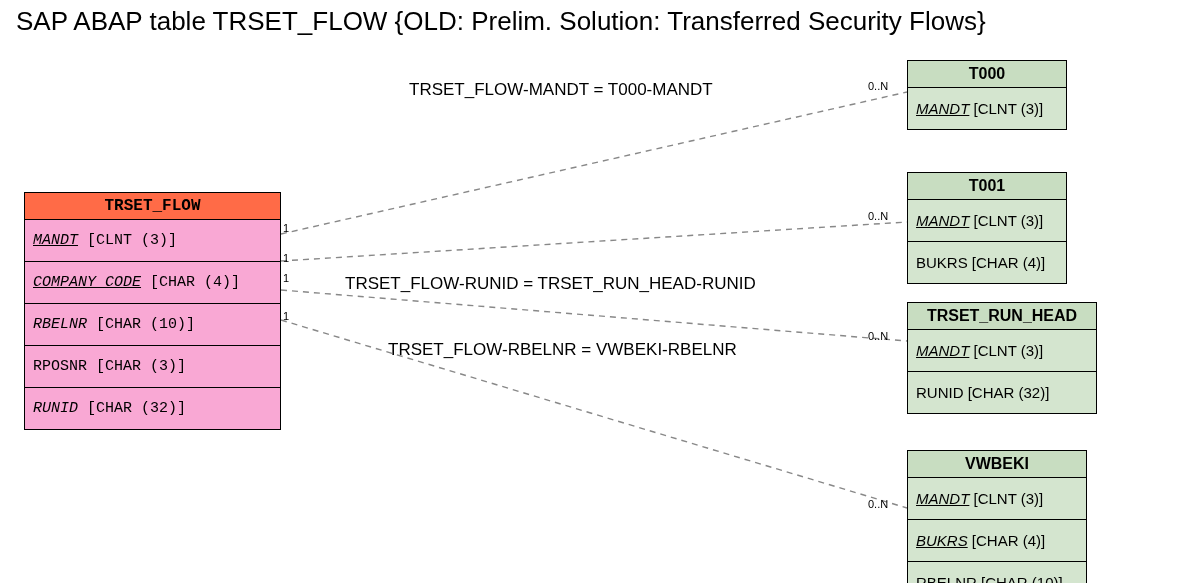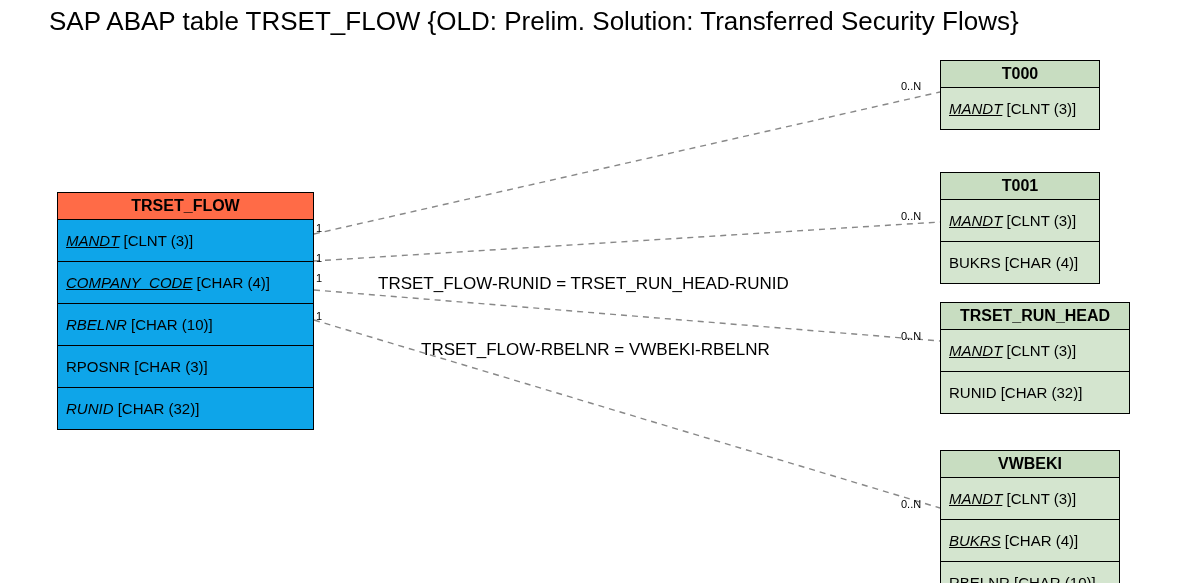--- a/index.html
+++ b/index.html
@@ -8,21 +8,20 @@
     width: 1179px;
     height: 583px;
     background: #ffffff;
     font-family: "Helvetica", "Arial", sans-serif;
     overflow: hidden;
   }
   .canvas {
     position: relative;
     width: 1080px;
     height: 583px;
-    margin-left: 33px;
   }
   .title {
     position: absolute;
     top: 6px;
     left: 16px;
     font-size: 26px;
     color: #000;
     white-space: nowrap;
   }
   svg.lines {
@@ -49,21 +48,21 @@
     font-size: 15px;
     padding: 12px 8px;
     border-bottom: 1px solid #000;
     white-space: nowrap;
   }
   .entity .row:last-child {
     border-bottom: none;
   }
   .key { font-style: italic; text-decoration: underline; }
   .fk  { font-style: italic; }
-  .main   { background: #0ea5e9; }
+  .main   { background: #f9a8d4; font-family: Liberation Mono, monospace; }
   .main .hdr { background: #ff6b47; }
   .ref    { background: #d4e5cf; }
   .ref .hdr { background: #c8ddc1; }
 
   .rel-label {
     position: absolute;
     font-size: 17px;
     color: #000;
     white-space: nowrap;
   }
@@ -152,20 +151,21 @@
   <div class="row">
     <span class="key">BUKRS</span>
     <span>[CHAR (4)]</span>
   </div>
   <div class="row">
     <span>RBELNR</span>
     <span>[CHAR (10)]</span>
   </div>
 </div>
 
+<div class="rel-label" style="left:409px; top:80px;">TRSET_FLOW-MANDT = T000-MANDT</div>
 <div class="rel-label" style="left:345px; top:274px;">TRSET_FLOW-RUNID = TRSET_RUN_HEAD-RUNID</div>
 <div class="rel-label" style="left:388px; top:340px;">TRSET_FLOW-RBELNR = VWBEKI-RBELNR</div>
 
 <div class="card" style="left:283px; top:222px;">1</div>
 <div class="card" style="left:283px; top:252px;">1</div>
 <div class="card" style="left:283px; top:272px;">1</div>
 <div class="card" style="left:283px; top:310px;">1</div>
 
 <div class="card" style="left:868px; top:80px;">0..N</div>
 <div class="card" style="left:868px; top:210px;">0..N</div>

